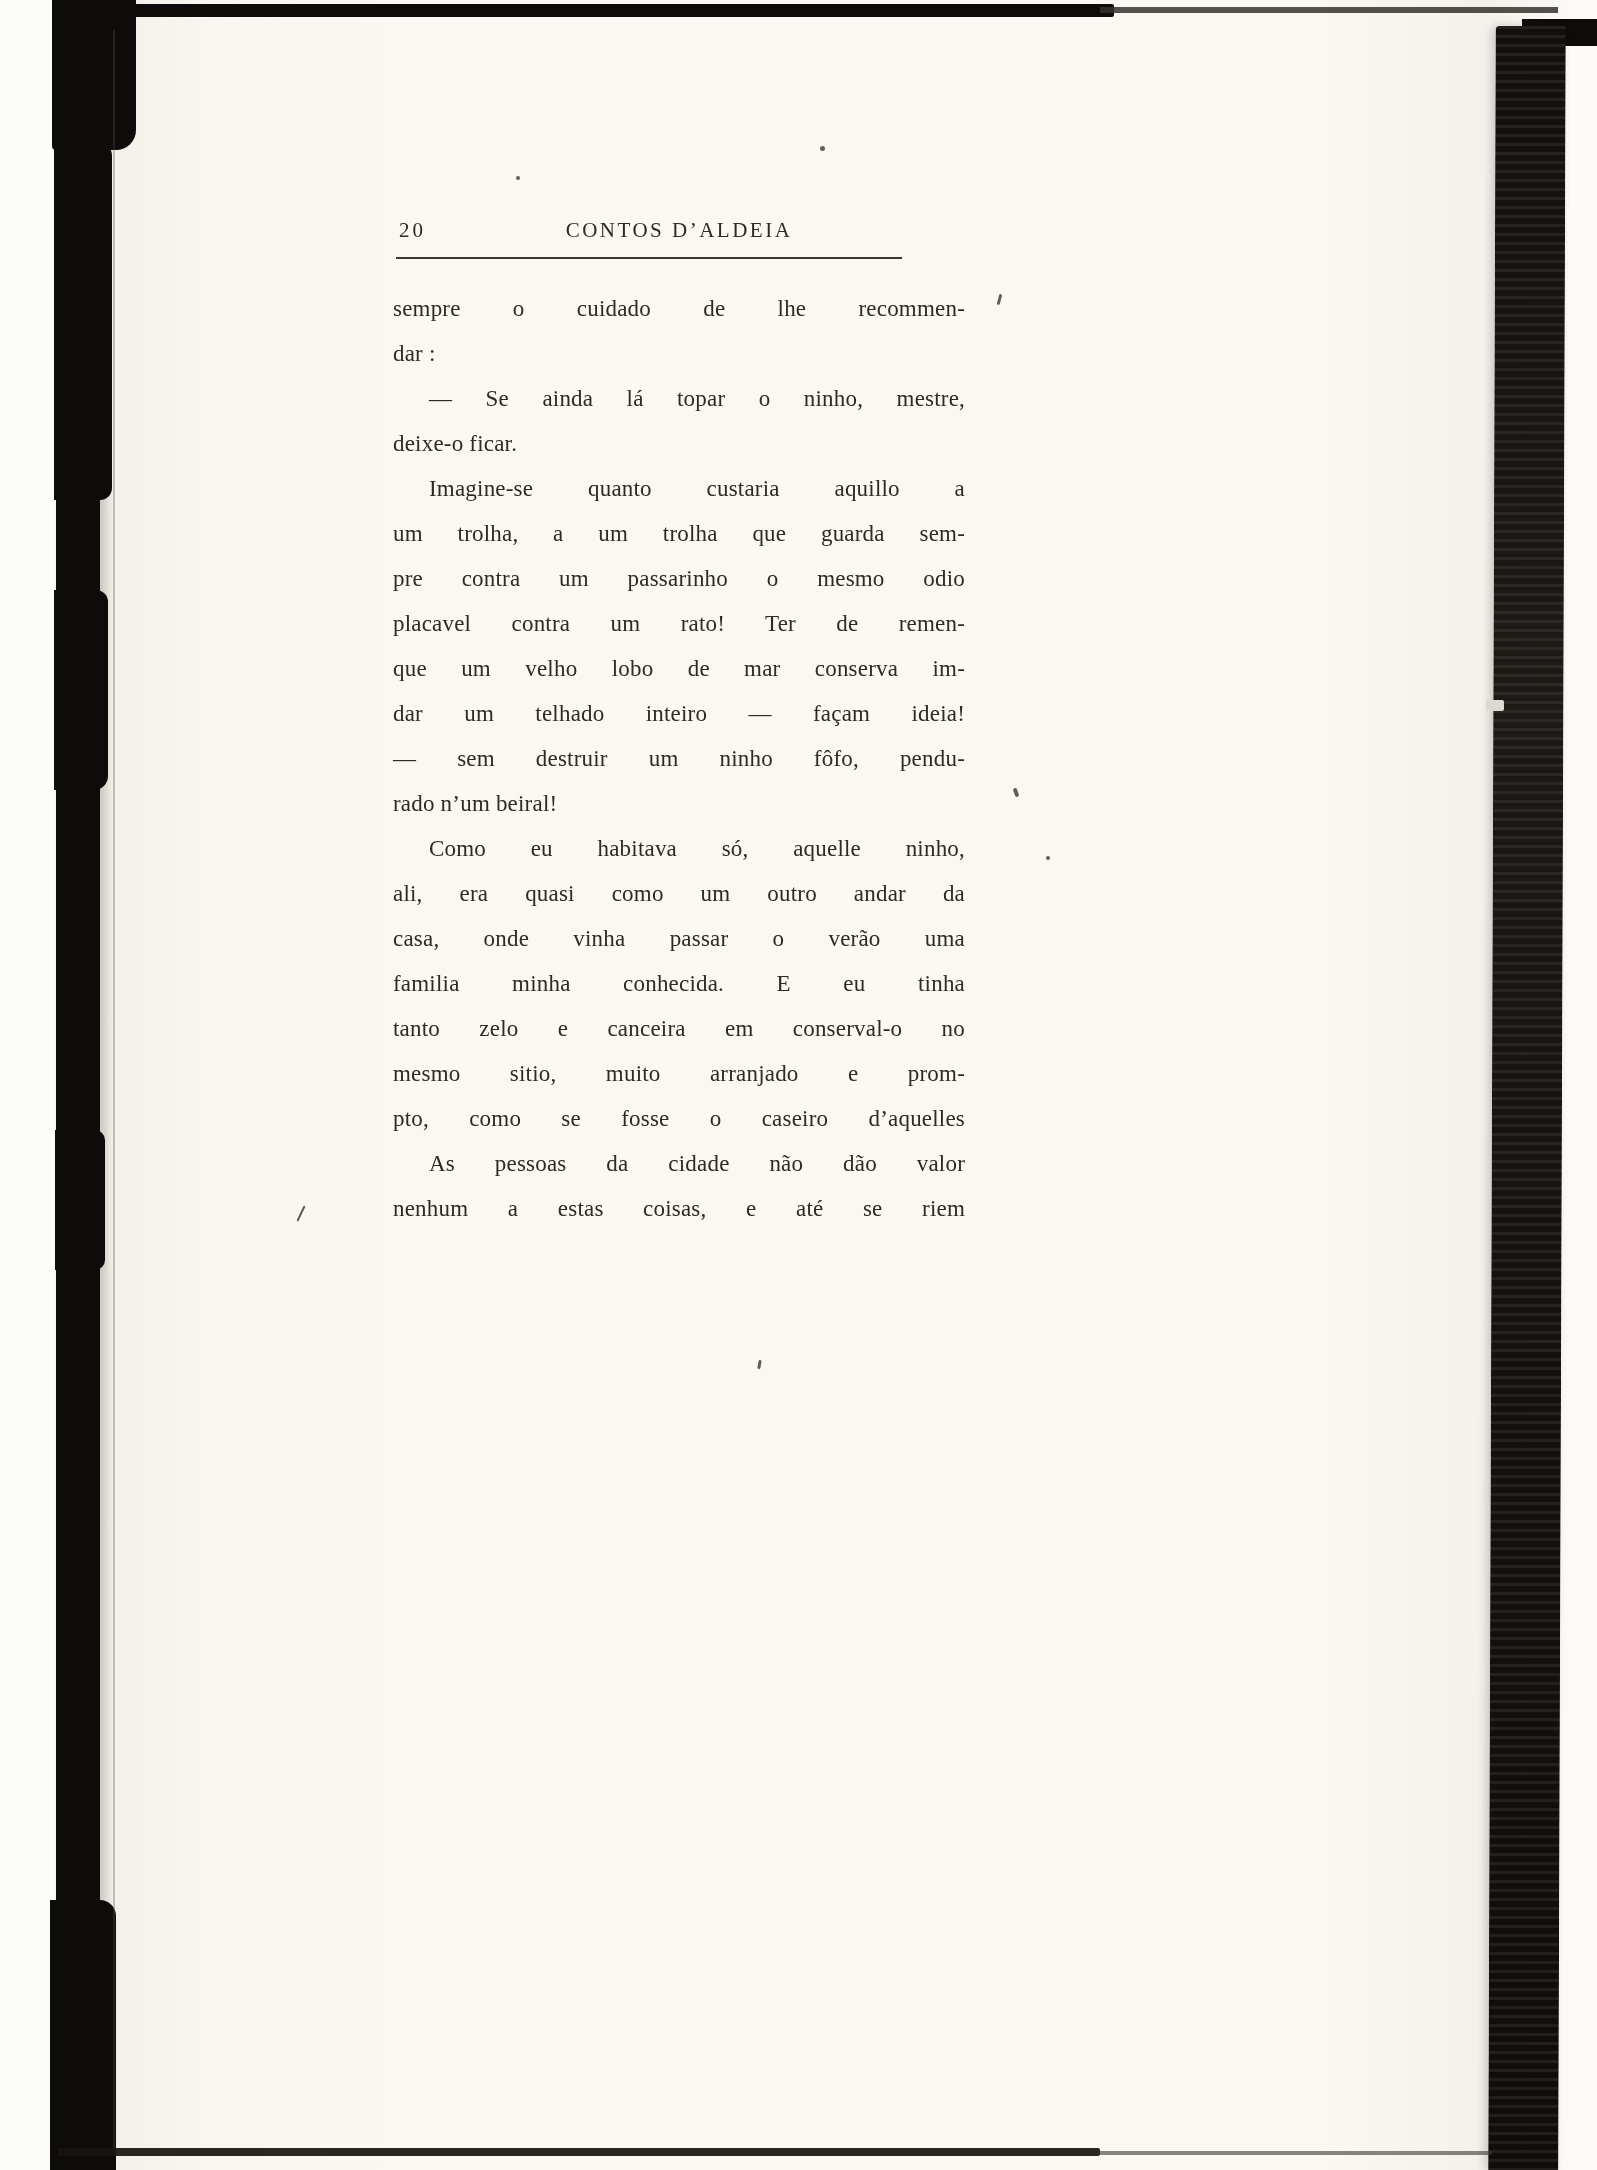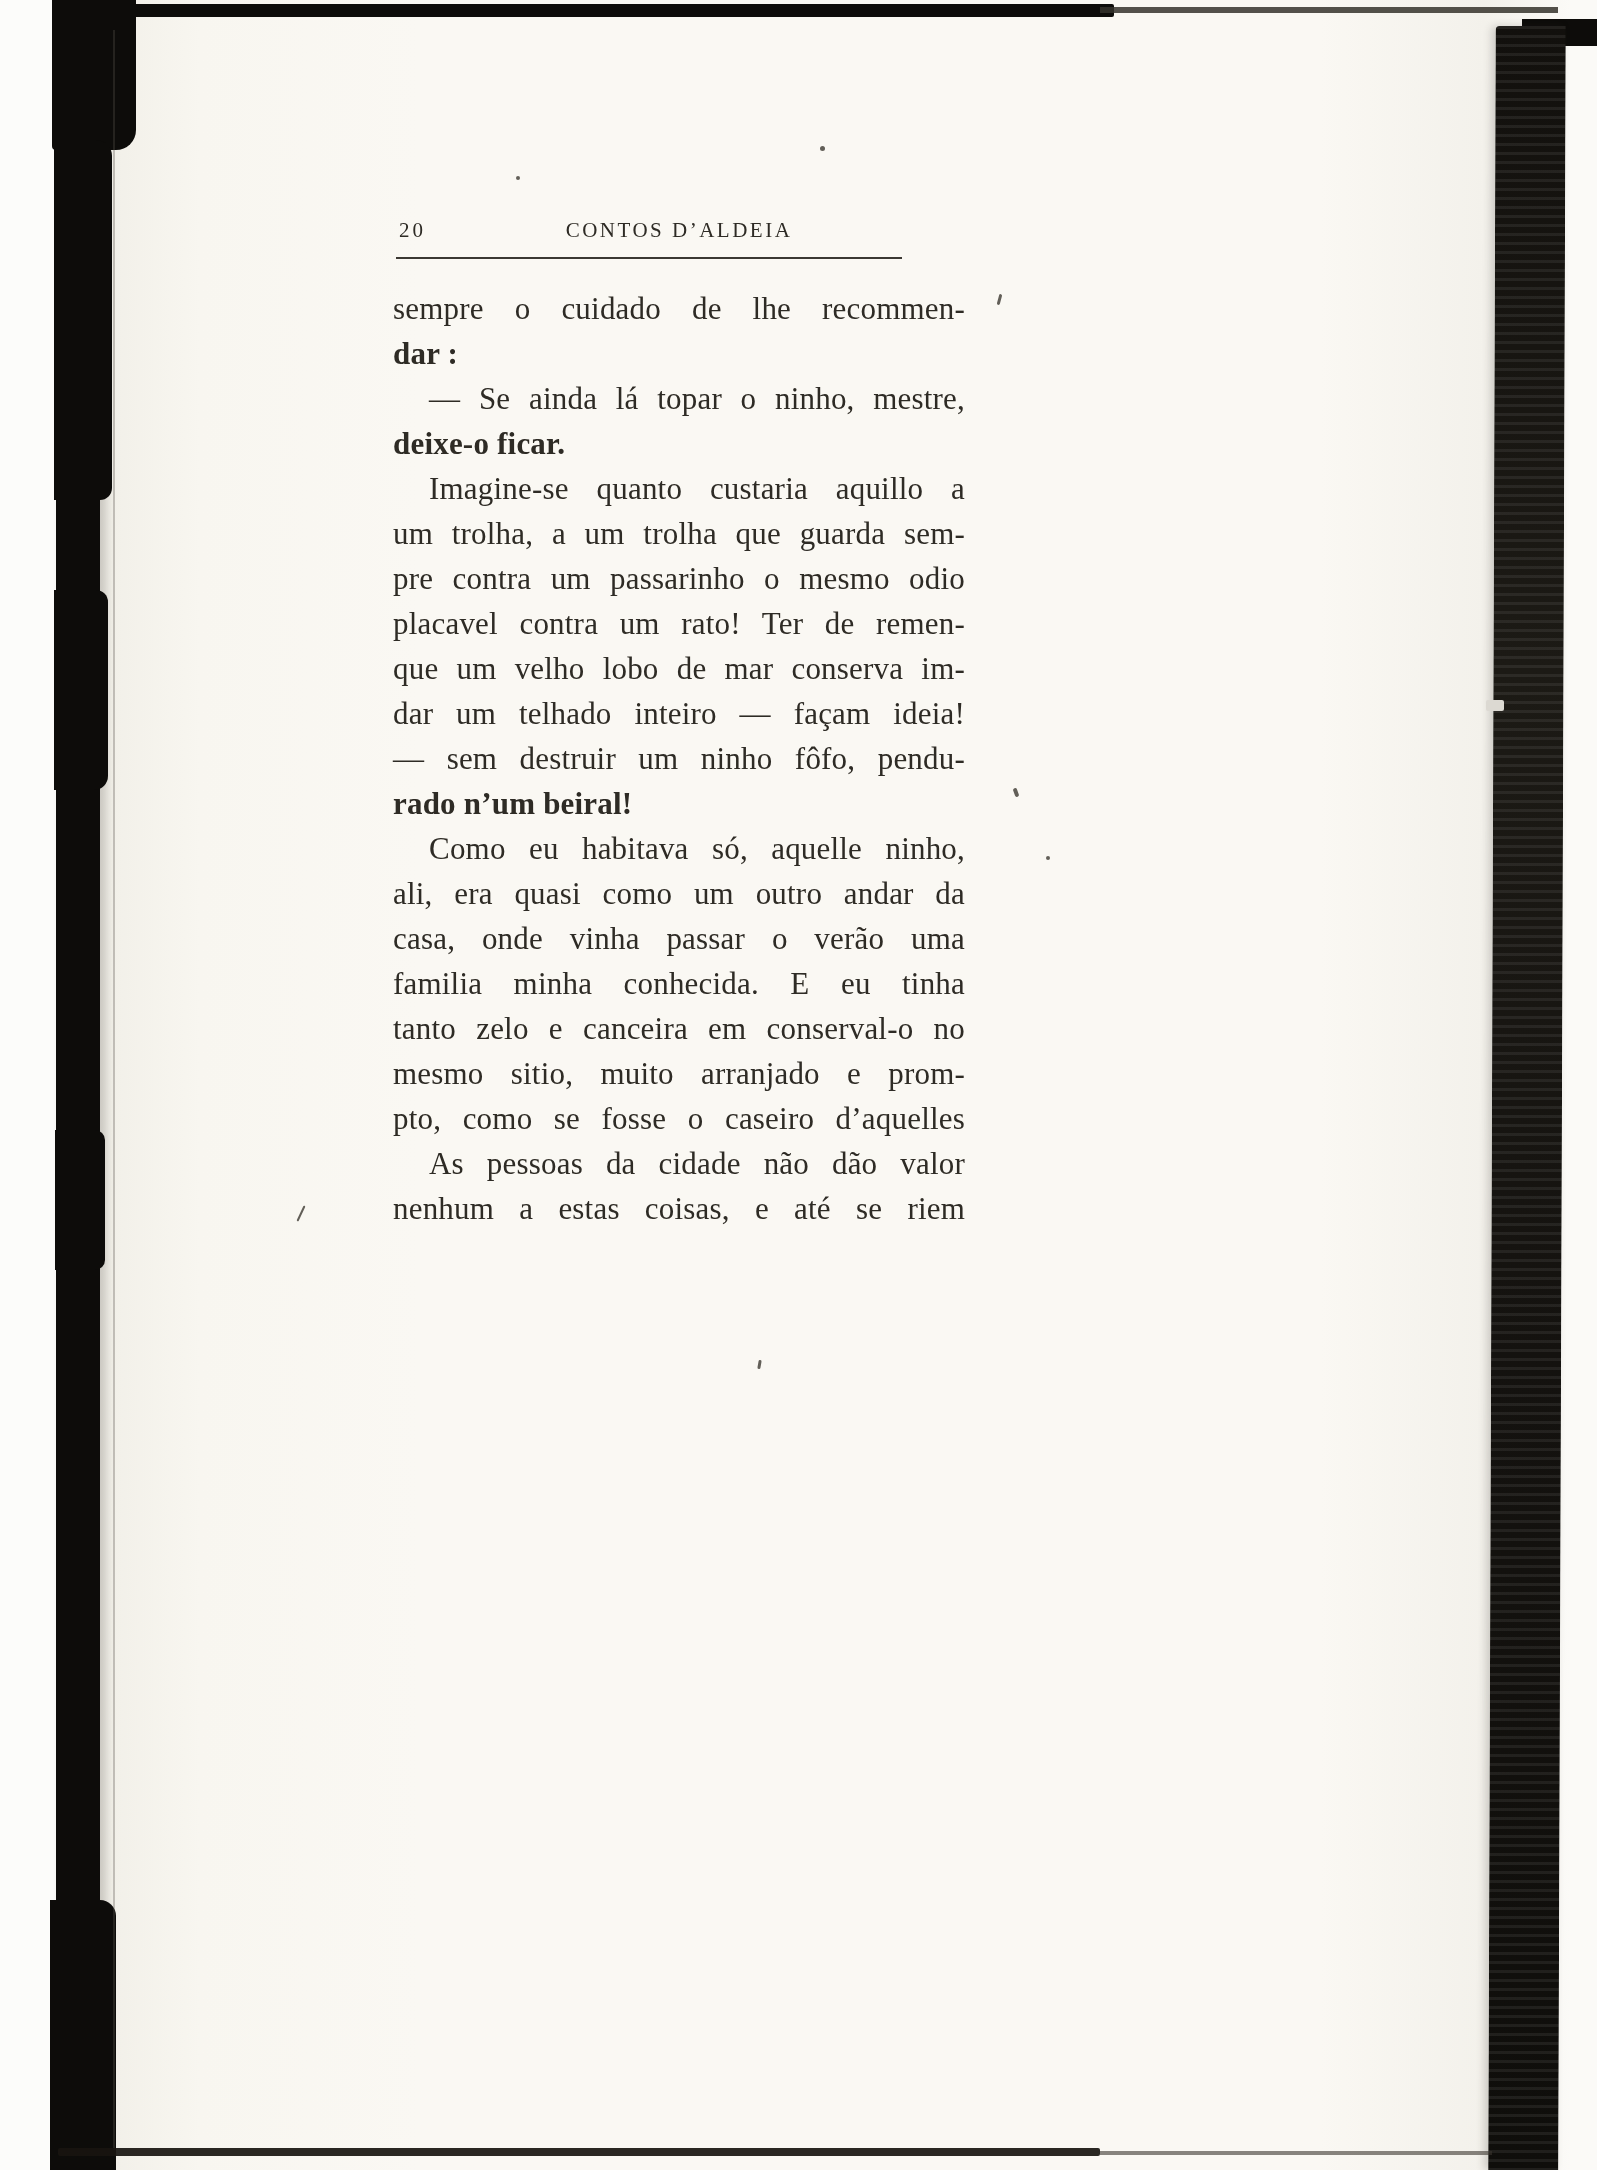--- a/index.html
+++ b/index.html
@@ -11,23 +11,23 @@
     font-family:"Liberation Serif", serif;
   }
 
   
   .content { position:absolute; left:393px; top:215px; width:572px; color:#2e2b25; }
   .header  { position:relative; height:32px; }
   .pagenum { position:absolute; left:6px; top:3px; font-size:21px; letter-spacing:3px;text-align:right; }
   .running-title { display:block; text-align:center; font-size:21px; letter-spacing:2.5px; padding-top:3px; }
   .rule { margin:10px 0 0 3px; width:506px; height:2px; background:#3b3832; }
 
-  .body-text { margin-top:27px; font-size:31px; line-height:45px; letter-spacing:.2px; }
+  .body-text { margin-top:27px; font-size:23px; line-height:45px; letter-spacing:.2px; }
   .line { text-align:justify; text-align-last:justify; }
-  .line.end { text-align:left; text-align-last:left;font-weight:bold; }
+  .line.end { text-align:left; text-align-last:left; }
   .line.indent { text-indent:36px; }
 
   
   .edge { position:absolute; background:#0d0c0a; }
   .left-strip { left:56px; top:0; width:44px; height:2170px;
     border-radius:0 6px 6px 0; box-shadow:6px 0 10px rgba(45,40,33,.22); }
   .blob-tl { left:52px; top:0;     width:84px; height:150px; border-radius:0 0 20px 4px; }
   .blob-l1 { left:54px; top:140px; width:58px; height:360px; border-radius:0 16px 12px 0; }
   .blob-l2 { left:54px; top:590px; width:54px; height:200px; border-radius:0 12px 14px 0; }
   .blob-l3 { left:55px; top:1130px; width:50px; height:140px; border-radius:0 10px 10px 0; }

